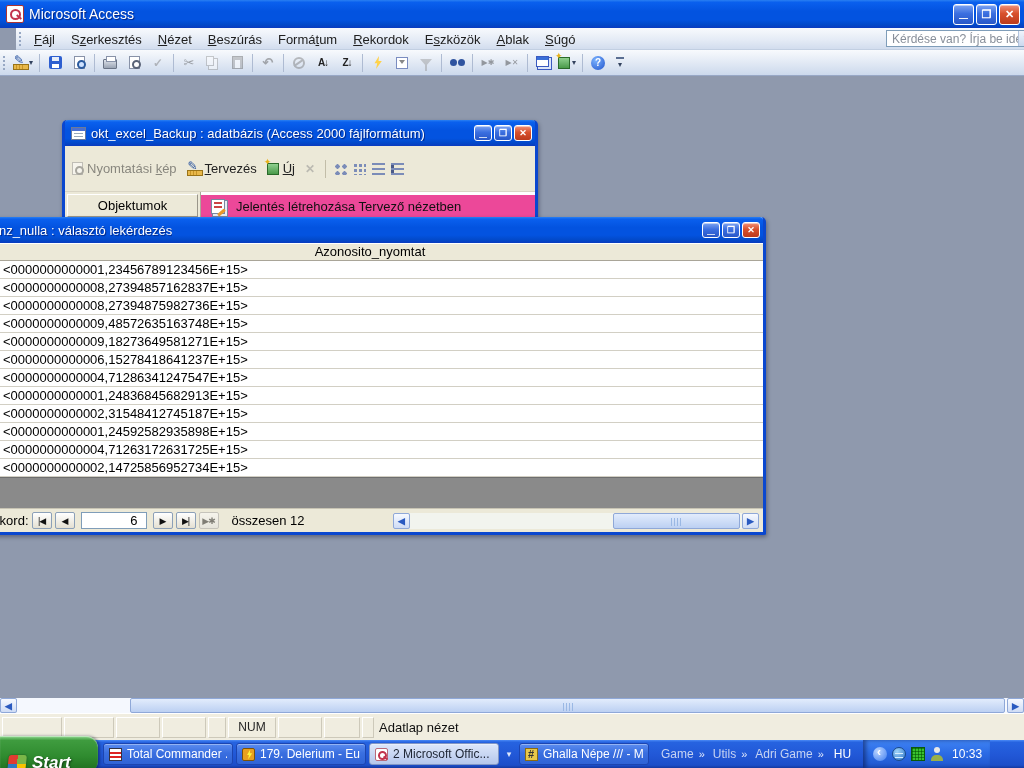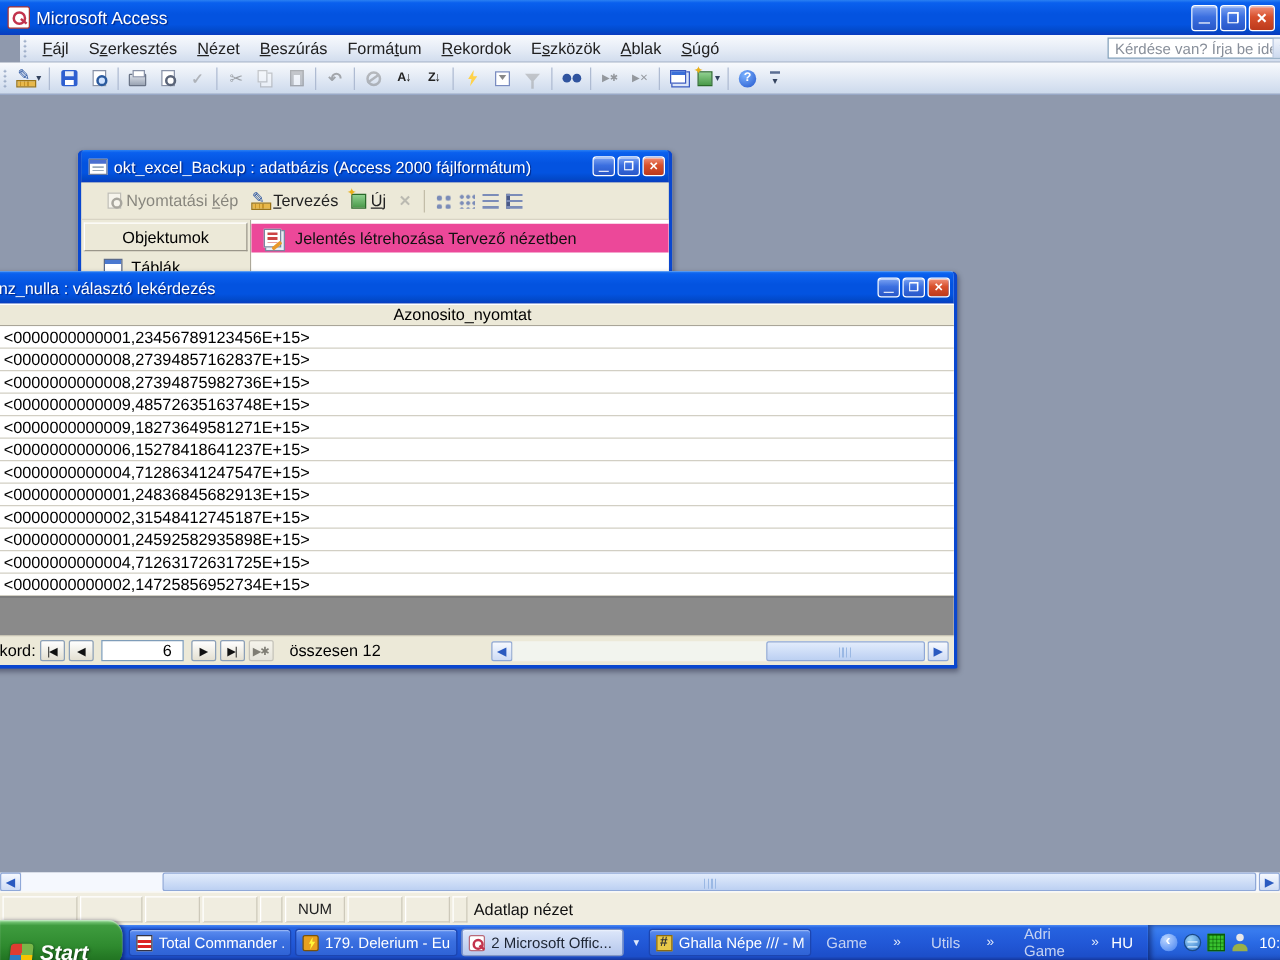--- a/index.html
+++ b/index.html
@@ -89,21 +89,21 @@
   .childwin { position:absolute; border:3px solid #0a47cf; border-top:0; border-radius:5px 5px 2px 2px; box-shadow:1px 2px 4px rgba(0,0,30,.35); }
   .ctitle { height:26px; display:flex; align-items:center; padding:0 3px 0 6px; border-radius:3px 3px 0 0; }
   .ctitle .title-text { font-size:13px; white-space:nowrap; overflow:hidden; }
   .cbody { background:#ece9d8; height:calc(100% - 26px); }
 
   
   #dbwin { left:62px; top:44px; width:476px; height:300px; z-index:2; }
   .dbform-icon { width:15px; height:13px; background:#fff; border:1px solid #6a7a9a; margin-right:5px; position:relative; flex:none; }
   .dbform-icon::before { content:""; position:absolute; top:0; left:0; right:0; height:3px; background:#4a6fd0; }
   .dbform-icon::after { content:""; position:absolute; top:5px; left:2px; width:9px; height:5px; background:repeating-linear-gradient(180deg,#9ab 0 1px,transparent 1px 3px); }
-  #dbtoolbar { height:30px; display:flex; align-items:center; padding:0 16px; border-bottom:1px solid #d8d4c4; font-size:13px; color:#222; }
+  #dbtoolbar { height:46px; display:flex; align-items:center; padding:0 2px; border-bottom:1px solid #d8d4c4; font-size:13px; color:#222; }
   .dbtbtn { display:flex; align-items:center; gap:4px; padding:2px 5px; border-radius:2px; white-space:nowrap; }
   .dbtbtn.dis { filter:grayscale(1) opacity(.5); }
   .dbx::before { content:"✕"; color:#7a8cb0; font-weight:bold; font-size:12px; }
   .dbsep { width:1px; height:18px; background:#c2bda8; margin:0 5px; }
   .vico { width:13px; height:12px; margin:0 3px; }
   .vico1 { background:radial-gradient(#7b8cb8 2px, transparent 2.4px); background-size:7px 7px; }
   .vico2 { background:radial-gradient(#7b8cb8 1.4px, transparent 1.8px); background-size:5px 5px; }
   .vico3 { background:repeating-linear-gradient(180deg,#7b8cb8 0 2px,transparent 2px 5px); }
   .vico4 { background:repeating-linear-gradient(180deg,#7b8cb8 0 2px,transparent 2px 5px), linear-gradient(90deg,#4a5a88 0 3px,transparent 3px); }
   #dbbody { display:flex; height:calc(100% - 30px); }
@@ -160,21 +160,21 @@
   .taskbtn.active + .tkcaret { color:#dfe8fb; }
   .tkico { width:13px; height:13px; flex:none; position:relative; }
   .ico-total-commander { background:#fff; border:1px solid #334; background-image:linear-gradient(180deg,transparent 0 3px,#d22 3px 5px,transparent 5px 7px,#d22 7px 9px,transparent 9px); }
   .ico-winamp { background:#e8a020; border-radius:2px; border:1px solid #7a5208; }
   .ico-winamp::after { content:""; position:absolute; left:3px; top:1px; width:7px; height:10px; background:#fff73a; clip-path:polygon(60% 0,15% 55%,42% 55%,30% 100%,88% 38%,55% 38%); }
   .ico-access { background:#fff; border:1px solid #b86a7a; border-radius:2px; }
   .ico-access::before { content:""; position:absolute; left:2px; top:2px; width:5px; height:5px; border:2px solid #c2334d; border-radius:50%; }
   .ico-access::after { content:""; position:absolute; left:7px; top:8px; width:5px; height:2px; background:#c2334d; transform:rotate(40deg); }
   .ico-ghalla { background:#e8c84a; border:1px solid #8a6a10; }
   .ico-ghalla::after { content:"#"; position:absolute; left:2px; top:-1px; font-size:11px; font-weight:bold; color:#333; }
-  #tktoolbars { display:flex; align-items:center; gap:20px; margin-left:12px; }
+  #tktoolbars { display:flex; align-items:center; gap:4px; margin-left:12px; }
   .tklink { color:#c6d3f2; font-size:12px; }
   .tkchev { color:#dfe8fb; font-size:11px; margin:0 4px 0 1px; }
   #tklang { color:#fff; font-size:12px; margin:0 8px 0 6px; }
   #tray { margin-left:4px; height:28px; display:flex; align-items:center; gap:5px; padding:0 8px 0 10px; background:linear-gradient(180deg,#3f83f4 0%,#2a6ae4 50%,#1f55cc 100%); box-shadow:inset 3px 0 4px rgba(0,0,40,.45); flex:none; }
   .trayico { width:14px; height:14px; position:relative; flex:none; }
   .tray-collapse { border-radius:50%; background:radial-gradient(circle at 35% 30%,#bcd6ff,#3f7ef0); }
   .tray-collapse::after { content:"‹"; position:absolute; left:4px; top:-2px; color:#fff; font-weight:bold; font-size:12px; }
   .tray-globe { border-radius:50%; background:radial-gradient(circle at 35% 30%,#9fd4f8,#2a72c8); border:1px solid #1a4a88; }
   .tray-globe::after { content:""; position:absolute; left:2px; top:5px; width:8px; height:3px; border-top:1px solid #d8eeff; border-bottom:1px solid #d8eeff; }
   .tray-green { background:#39c22f; border:1px solid #0a5a0a; background-image:linear-gradient(90deg,rgba(0,80,0,.55) 1px,transparent 1px),linear-gradient(rgba(0,80,0,.55) 1px,transparent 1px); background-size:3px 3px; }

